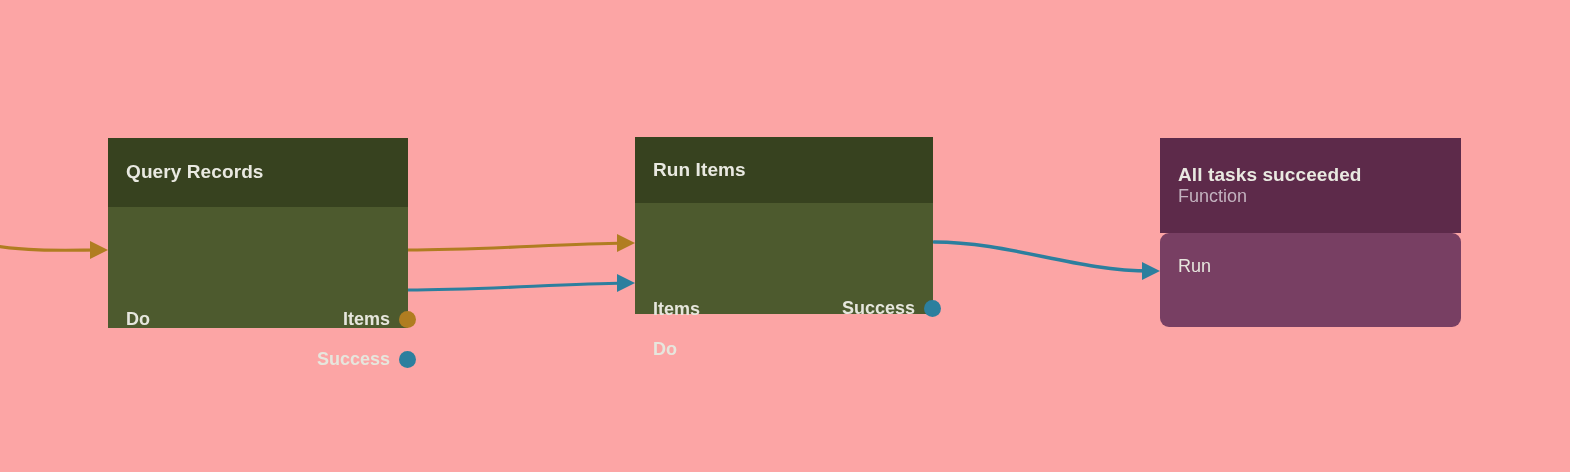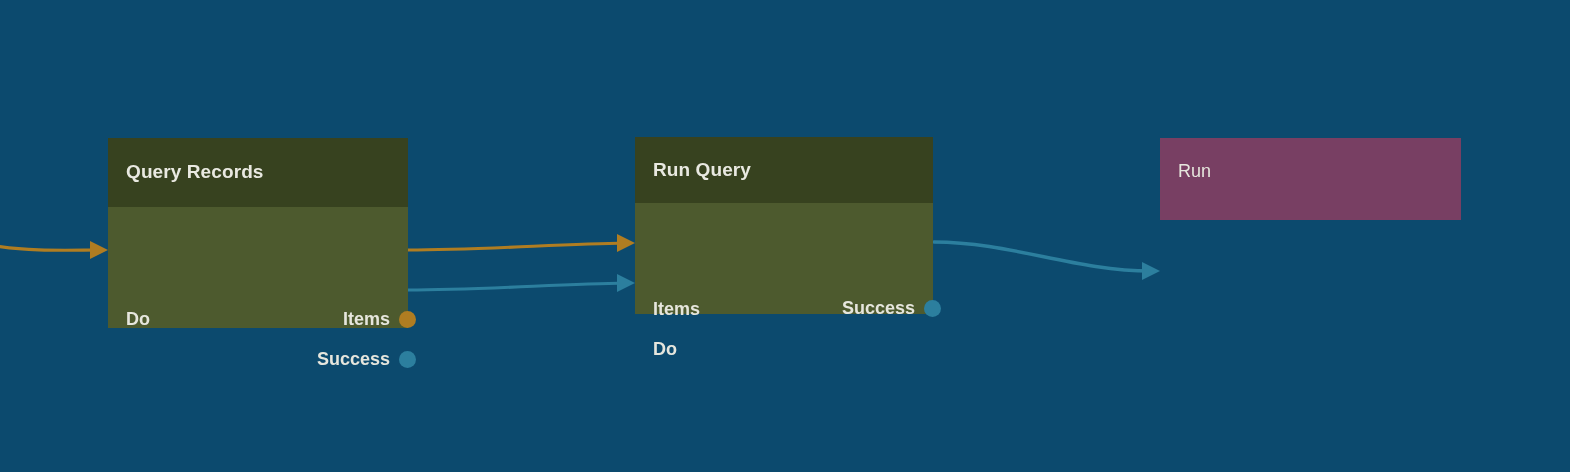--- a/index.html
+++ b/index.html
@@ -95,21 +95,21 @@
   .node.green .node-header { background: #37421f; }
   .node.green .node-body   { background: #4d5a2e; font-weight: bold; }
 
   
   .node.purple .node-header { background: #5d2a4a; }
   .node.purple .node-body   { background: #783f63; }
 </style>
 </head>
 <body style="background: rgb(20, 20, 20);">
 
-<div id="canvas" style="background: #0c4a6e;">
+<div id="canvas" style="background: #fca5a5;">
 
   <svg id="edge-layer" viewBox="0 0 1570 472" width="1570" height="472">
     <g>
       <path fill="none" stroke-width="3.2" stroke-linecap="round" d="M -10 245 C 30 252, 70 250, 100 250" stroke="#b07d21"></path>
       <polygon points="90,241 108,250 90,259" fill="#b07d21"></polygon>
 
       <path fill="none" stroke-width="3.2" stroke-linecap="round" d="M 408 250 C 480 250, 560 244, 626 243" stroke="#b07d21"></path>
       <polygon points="617,234 635,243 617,252" fill="#b07d21"></polygon>
 
       <path fill="none" stroke-width="3.2" stroke-linecap="round" d="M 408 290 C 480 290, 560 284, 626 283" stroke="#2c7f9e"></path>
@@ -134,37 +134,41 @@
       </div>
       <div class="port-row out" style="top:140px;">
         <span class="port-label">Success</span>
         <span class="port-dot out" style="background:#2c7f9e; top:4px;"></span>
       </div>
     </div>
   </div>
 
   <div class="node green" style="left:635px; top:137px; width:298px; height:177px;">
     <div class="node-header" style="height:66px;">
-      <div class="node-title">Run Query</div>
+      <div class="node-title">Run Items</div>
     </div>
     <div class="node-body" style="height:111px;">
       <div class="port-row in" style="top:94px;">
         <span class="port-label">Items</span>
       </div>
       <div class="port-row in" style="top:134px;">
         <span class="port-label">Do</span>
       </div>
       <div class="port-row out" style="top:93px;">
         <span class="port-label">Success</span>
         <span class="port-dot out" style="background:#2c7f9e; top:4px;"></span>
       </div>
     </div>
   </div>
 
   <div class="node purple" style="left:1160px; top:138px; width:301px; height:170px;">
-    <div class="node-body" style="height:82px;">
+    <div class="node-header" style="height:95px;">
+      <div class="node-title">All tasks succeeded</div>
+      <div class="node-subtitle">Function</div>
+    </div>
+    <div class="node-body" style="height:94px;border-radius:9px;">
       <div class="port-row in" style="top:21px;">
         <span class="port-label">Run</span>
       </div>
     </div>
   </div>
 
 </div>
 
 </body></html>

